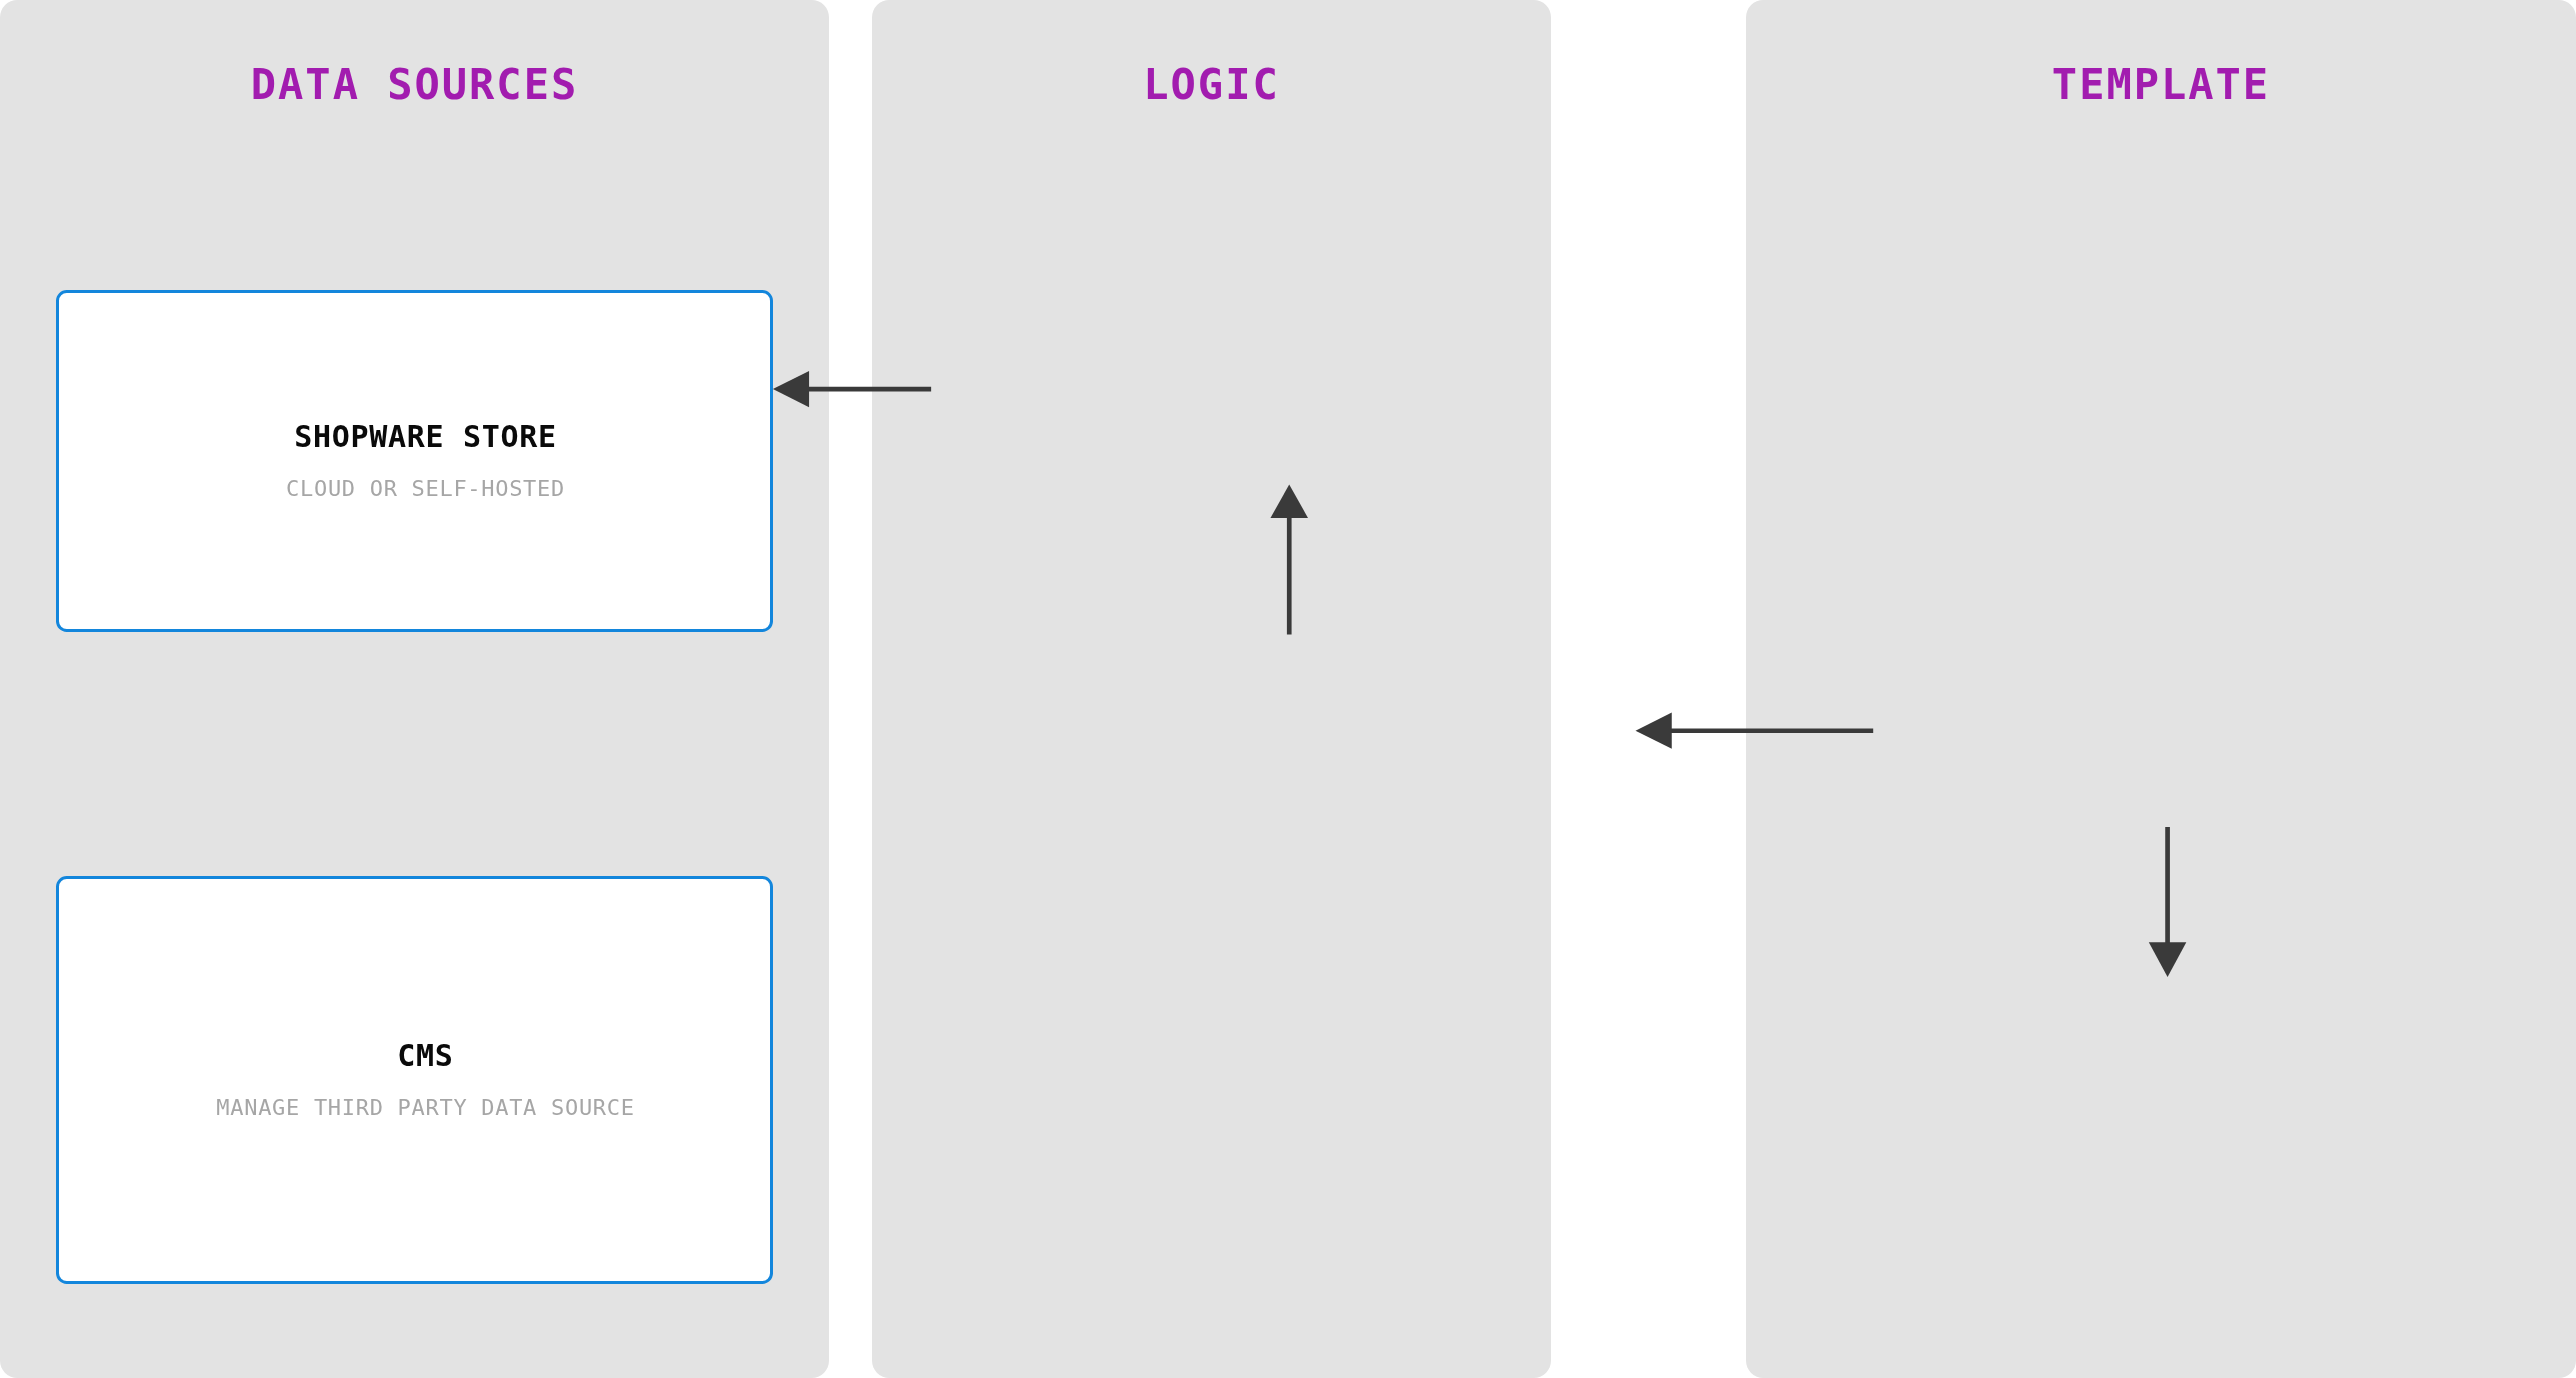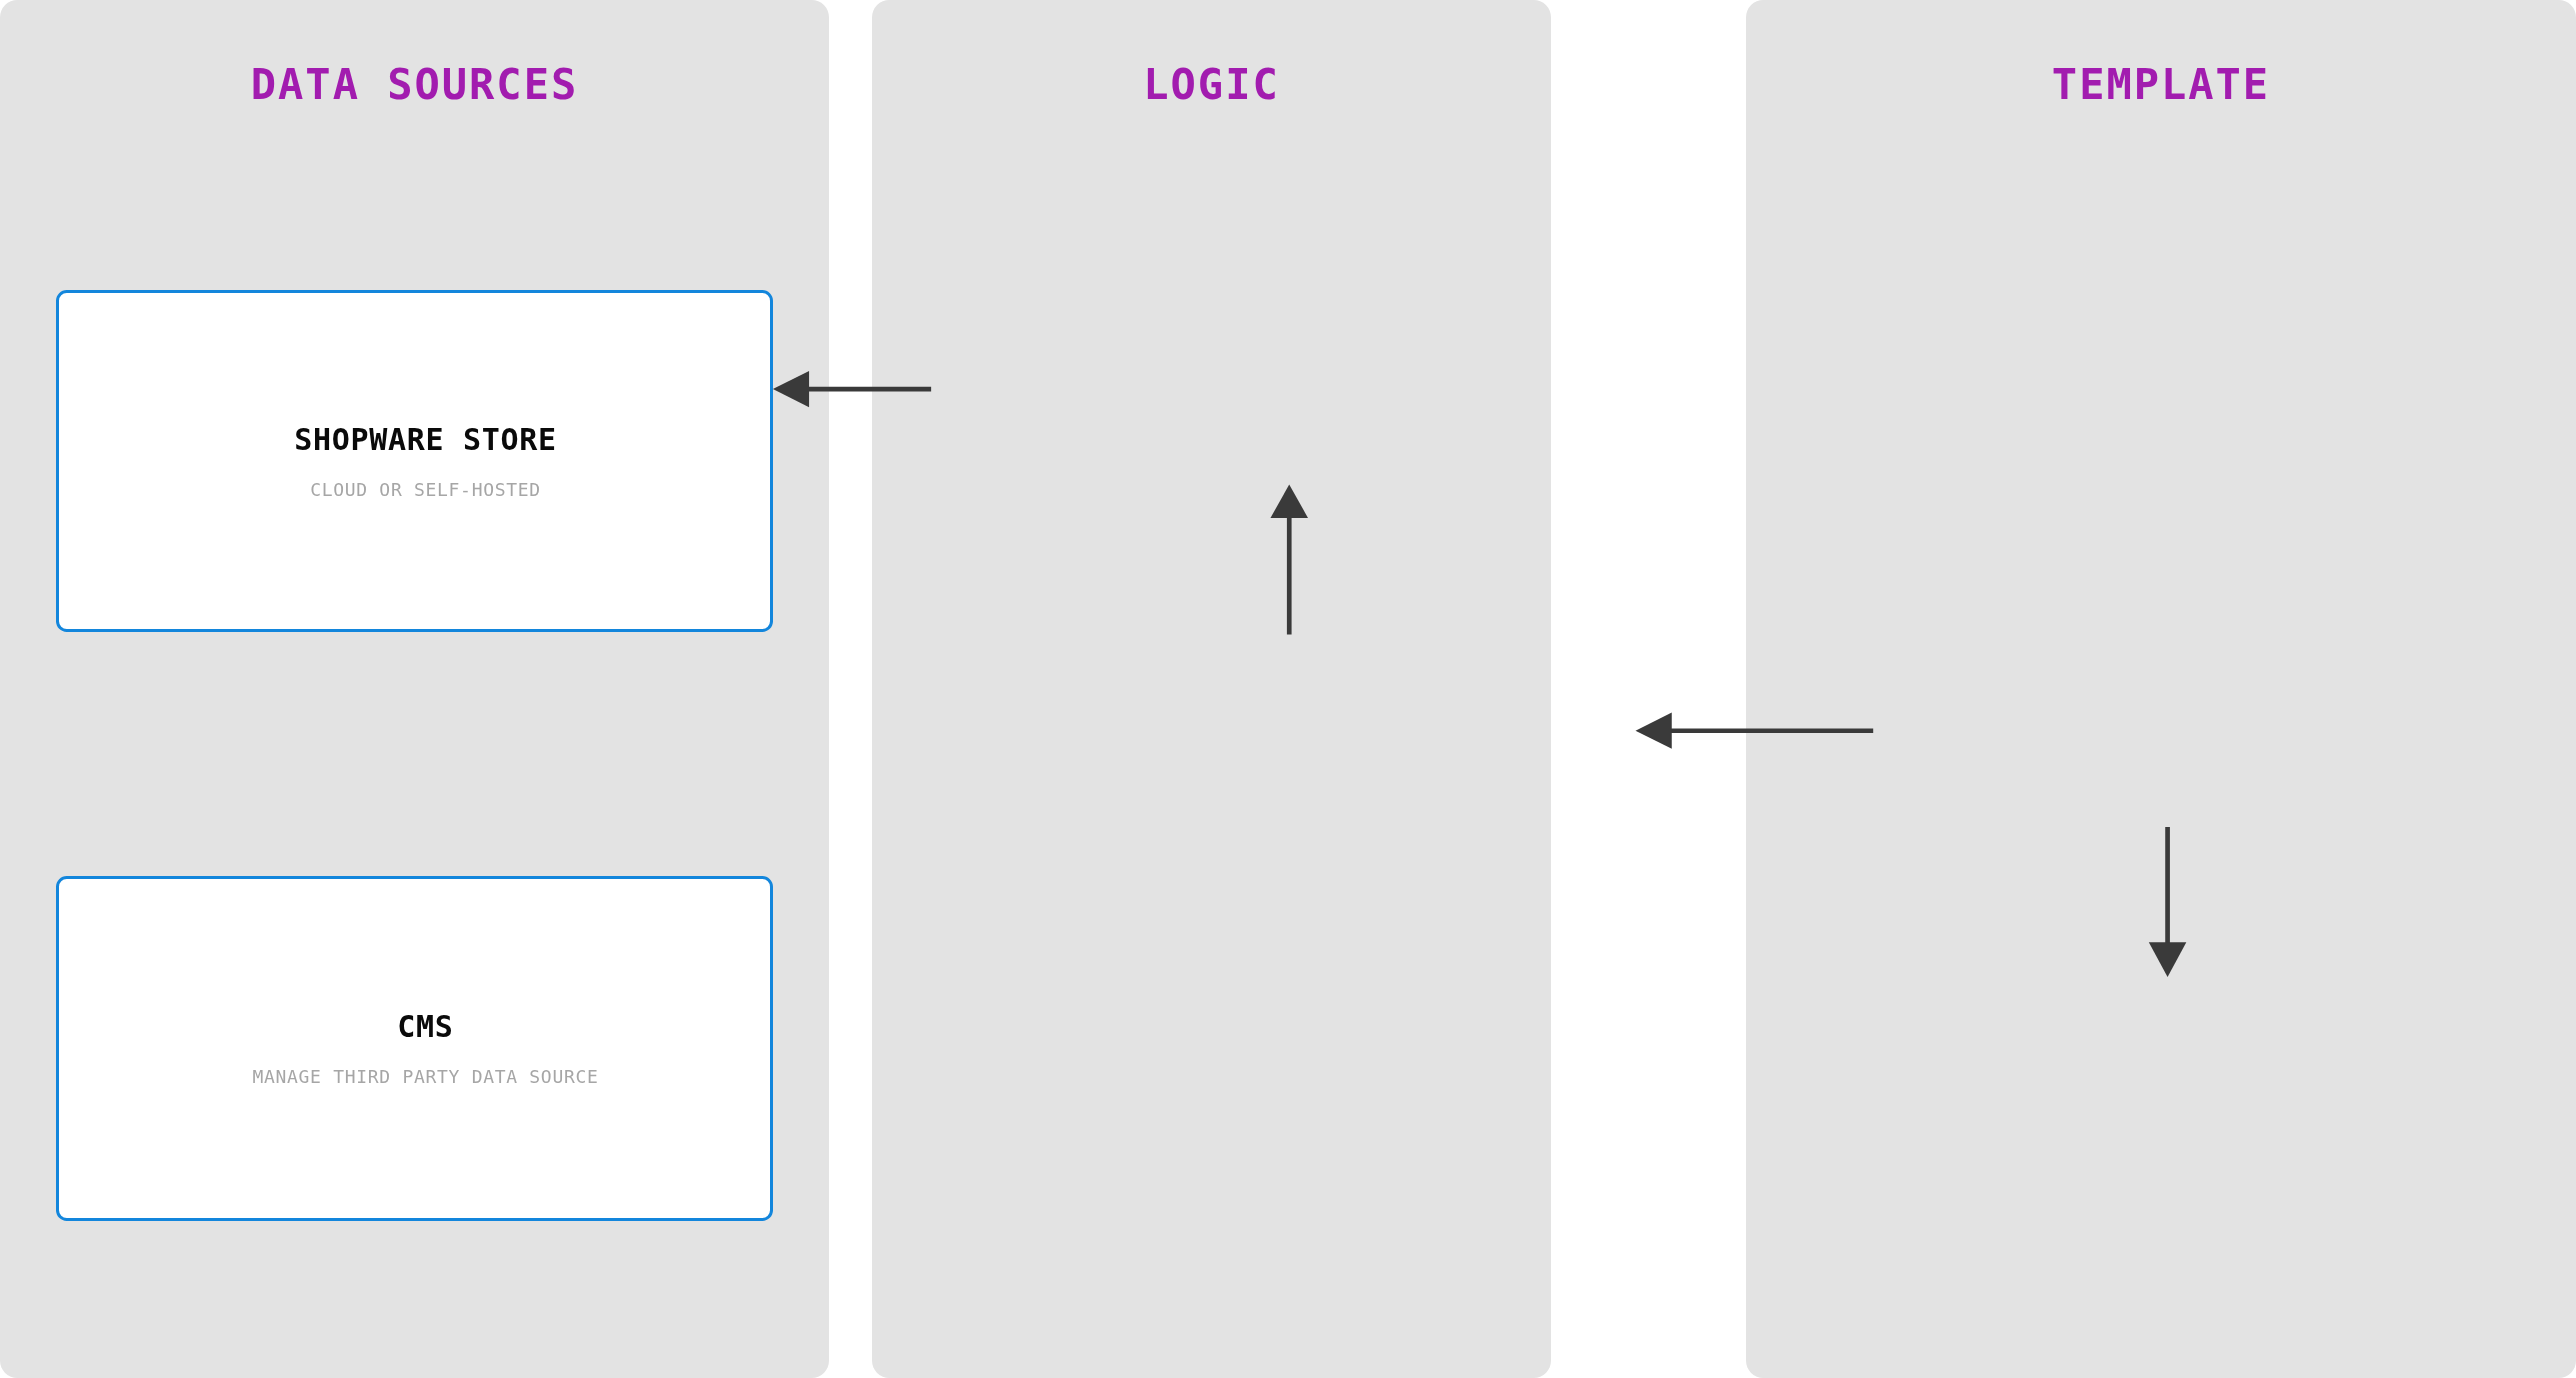--- a/index.html
+++ b/index.html
@@ -63,32 +63,32 @@
     font-size: 30px;
     font-weight: 700;
     color: #0a0a0a;
     letter-spacing: 0.7px;
     text-align: center;
     line-height: 1.1;
     white-space: nowrap;
   }
   .node-sub {
     margin-top: 24px;
-    font-size: 18px;
+    font-size: 22px;
     font-weight: 400;
     color: #a6a6a6;
     letter-spacing: 0.7px;
     text-align: center;
     line-height: 1.1;
     white-space: nowrap;
   }
 
   
   #node-shopware  { left: 56px;  top: 290px;  width: 717px; height: 342px; }
-  #node-cms       { left: 56px;  top: 876px; width: 717px; height: 345px; }
+  #node-cms       { left: 56px;  top: 876px; width: 717px; height: 408px; }
 
   #node-apiclient { left: 931px; top: 290px;  width: 717px; height: 195px; }
   #node-composables{left: 931px; top: 631px;  width: 717px; height: 195px; }
   #node-cmsbase   { left: 931px; top: 867px; width: 717px; height: 195px; }
   #node-helpers   { left: 931px; top: 1107px; width: 717px; height: 201px; }
 
   
   .arrow-svg {
     position: absolute;
     overflow: visible;

